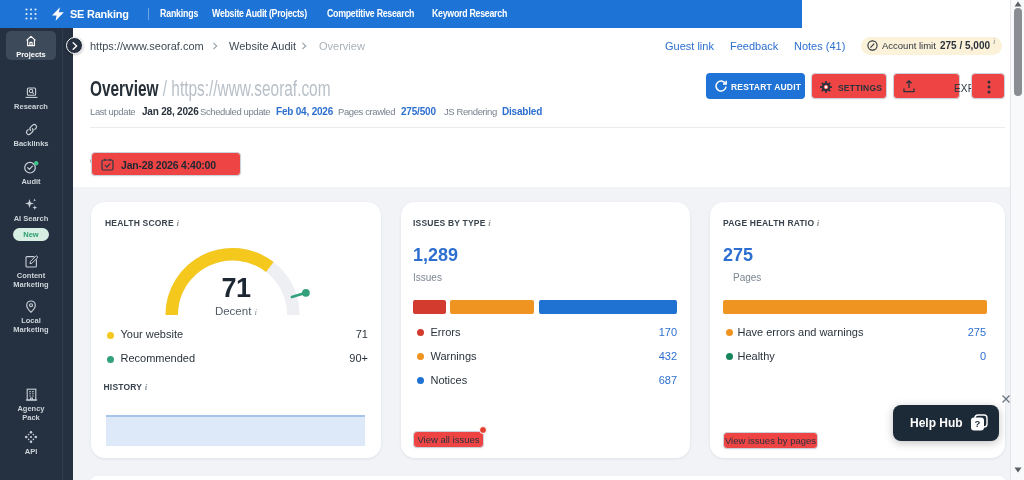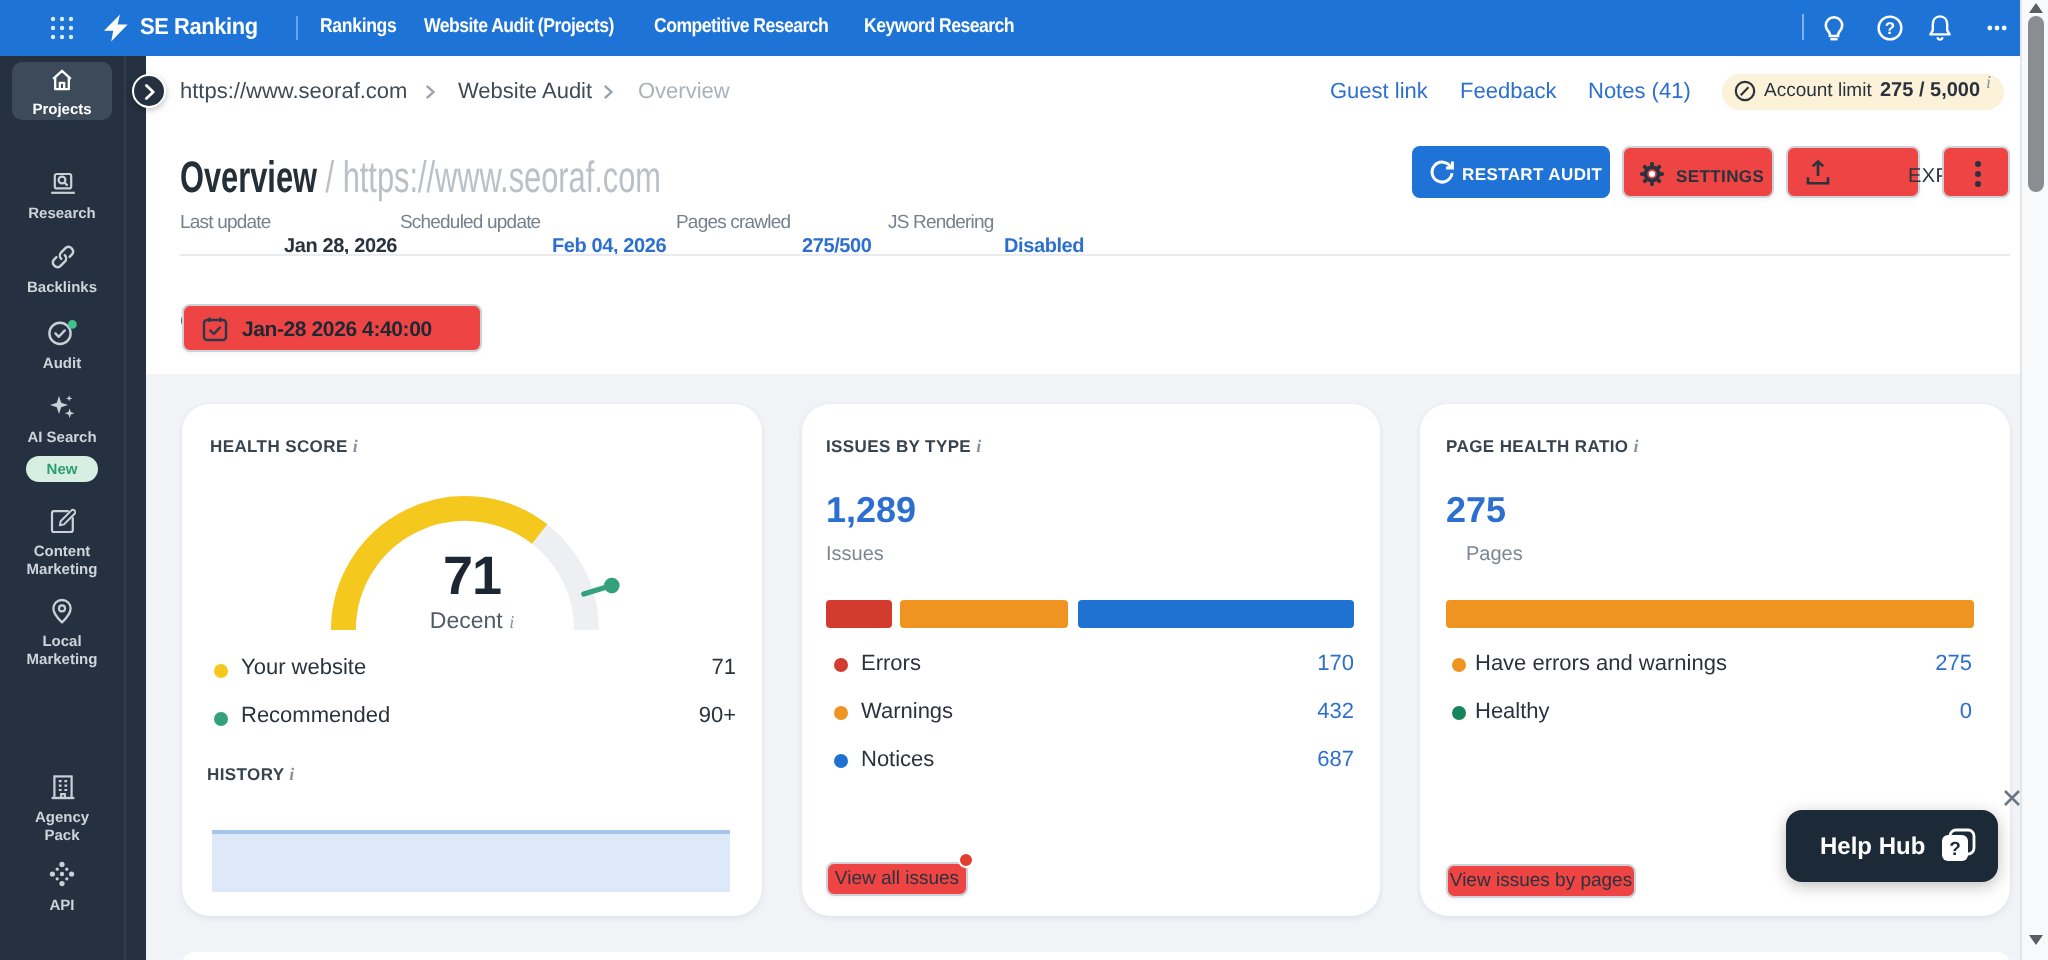--- a/index.html
+++ b/index.html
@@ -1,33 +1,33 @@
 <!DOCTYPE html>
 <html><head>
 <meta charset="utf-8">
 <style>
 * { margin:0; padding:0; box-sizing:border-box; }
 html,body { width:1024px; height:480px; overflow:hidden; }
 body { font-family:"Liberation Sans", sans-serif; position:relative; background:#fff; }
 .abs { position:absolute; }
 
-#topbar { position:absolute; left:0; top:0; width:1010px; height:28px; background:#1e74d6; }
+#topbar { position:absolute; left:0; top:0; width:802px; height:28px; background:#1e74d6; }
 .navitem { position:absolute; top:0; height:28px; line-height:28px; color:#fff; font-size:10px; font-weight:bold; letter-spacing:-0.2px; white-space:nowrap; transform:scaleX(.88); transform-origin:left center; }
 
 #sidebar { position:absolute; left:0; top:28px; width:73px; height:452px; background:#253140; }
 #sidebar .rail-line { position:absolute; left:62px; top:0; width:1px; height:452px; background:#2f3c4c; }
 .sbitem { position:absolute; left:0; width:62px; text-align:center; color:#c9d0d7; }
 .sblabel { font-size:7.5px; font-weight:bold; line-height:8.5px; color:#cdd4da; }
 
 #main { position:absolute; left:73px; top:28px; width:937px; height:159px; background:#fff; }
 #grayarea { position:absolute; left:73px; top:187px; width:937px; height:293px; background:#f1f3f7; }
 .bc { font-size:11px; color:#3f4a55; white-space:nowrap; }
 .link { color:#2d6fd0; }
 .mg { top:106px; font-size:9.5px; color:#76818d; white-space:nowrap; letter-spacing:-0.4px; }
-.mv { top:105.5px; font-size:10px; font-weight:bold; color:#2d6fd0; letter-spacing:-0.2px; white-space:nowrap;margin-top:12px; }
+.mv { top:105.5px; font-size:10px; font-weight:bold; color:#2d6fd0; letter-spacing:-0.2px; white-space:nowrap; }
 .btn { position:absolute; border:1px solid #ccd2d9; border-radius:4px; background:#ef4444; box-shadow:0 1px 2px rgba(20,30,50,.05); }
 .card { position:absolute; top:202px; height:256px; background:#fff; border-radius:14px; box-shadow:0 1px 3px rgba(25,39,60,.09); }
 .ctitle { position:absolute; font-size:8.5px; font-weight:bold; letter-spacing:.2px; color:#39434e; white-space:nowrap; }
 .bignum { position:absolute; font-size:18px; font-weight:bold; color:#2d6fd0; }
 .subl { position:absolute; font-size:10px; color:#7c8692; }
 .seg { position:absolute; height:13.5px; border-radius:2px; }
 .lrow-dot { position:absolute; width:7px; height:7px; border-radius:50%; }
 .lrow-t { position:absolute; font-size:11px; color:#2a333d; white-space:nowrap; }
 .lrow-v { position:absolute; font-size:11px; text-align:right; }
 .ifo { font-family:"Liberation Serif",serif; font-style:italic; font-size:9px; color:#8a939d; }

